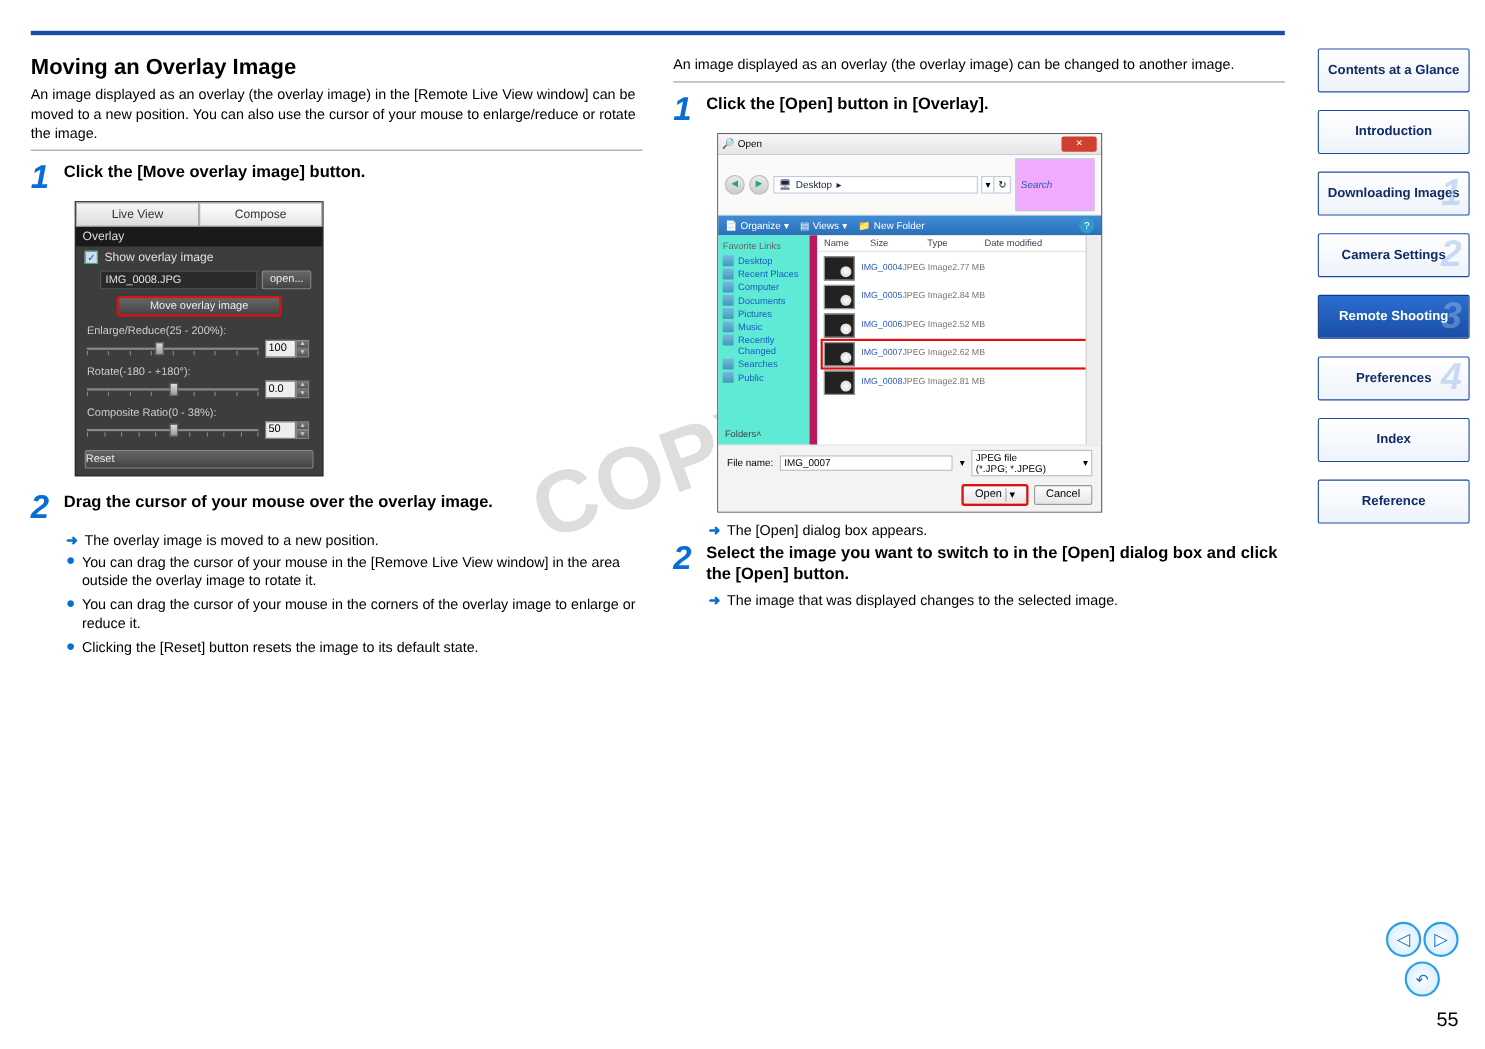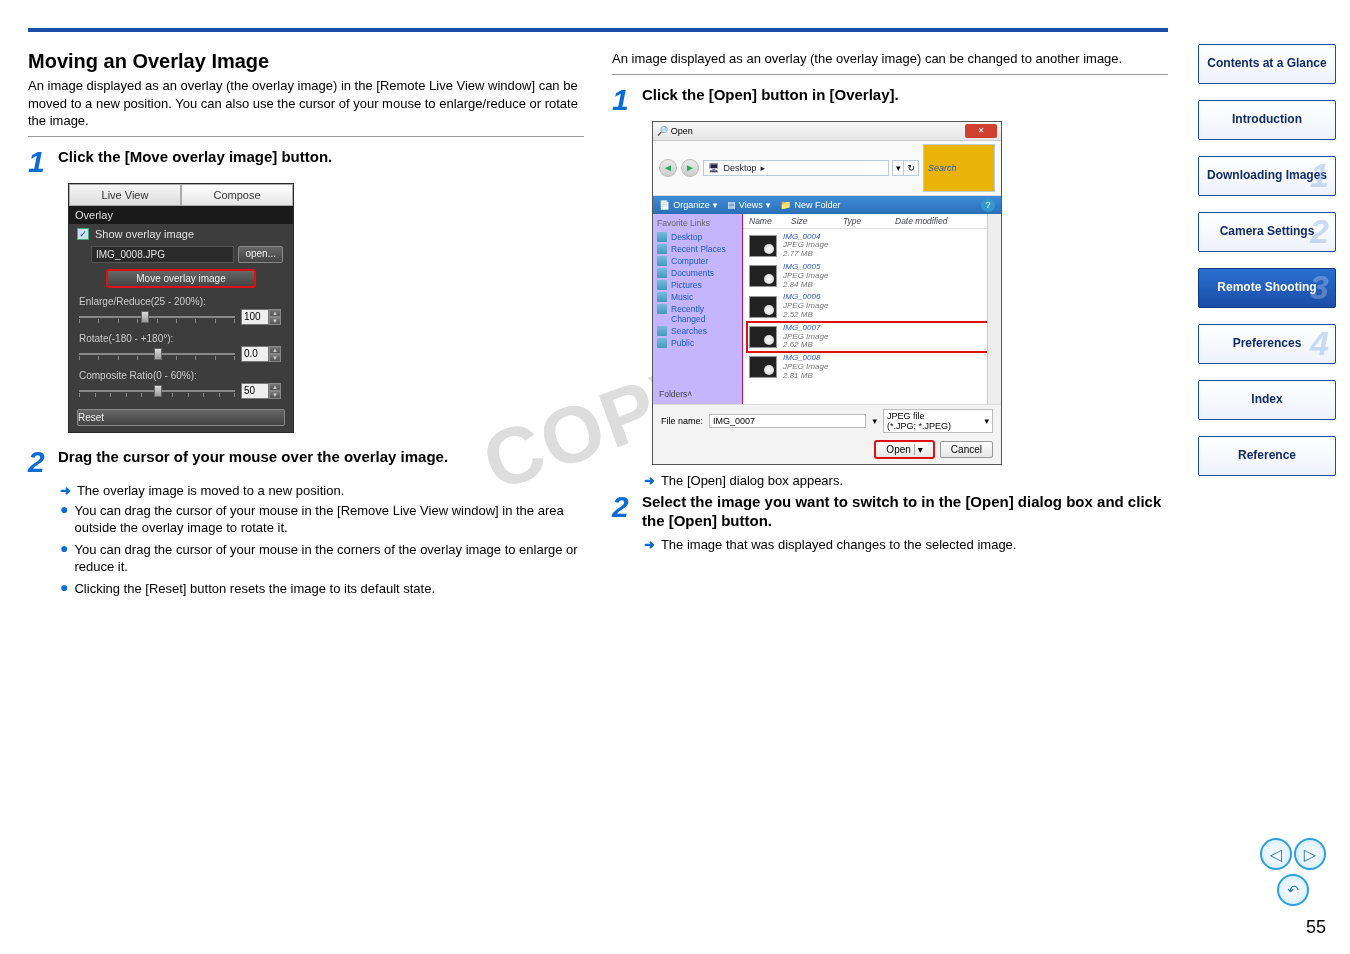--- a/index.html
+++ b/index.html
@@ -47,39 +47,39 @@
 
   
   .open-dialog { width: 350px; margin: 6px 0 8px 40px; border: 1px solid #555; background: #f1f1f1; font-size: 9px; }
   .od-title { background: linear-gradient(#f7f7f7,#e5e5e5); display: flex; align-items: center; justify-content: space-between; padding: 2px 4px; border-bottom: 1px solid #ccc; }
   .od-title .close { width: 32px; height: 14px; background: #d04030; border-radius: 2px; display: flex; align-items: center; justify-content: center; color: #fff; font-size: 8px; }
   .od-path { display:flex; align-items:center; gap:4px; padding: 3px 6px; background:#fafafa; border-bottom:1px solid #ddd; }
   .od-nav-btn { width:18px; height:18px; border-radius:50%; background: linear-gradient(#eaeaea,#ccc); border:1px solid #bbb; display:flex; align-items:center; justify-content:center; color:#2a6; font-size:10px; }
   .od-path .crumb { flex:1; background:#fff; border:1px solid #bcd; padding:2px 4px; display:flex; align-items:center; gap:4px; color:#224; }
   .od-path .spl { display:flex; }
   .od-path .spl span { border:1px solid #bcd; padding:1px 3px; background:#fff; margin-left:-1px; height:16px; display:flex; align-items:center; }
-  .od-search { width:72px; border:1px solid #bcd; padding:18px 4px; color:#2a5bbf; font-style:italic; background:#eab308; }
+  .od-search { width:72px; border:1px solid #bcd; padding:18px 4px; color:#2a5bbf; font-style:italic; background:#f0abfc; }
   .od-toolbar { background: linear-gradient(#3f8dd6,#2a6fb8); color:#fff; padding:2px 6px; display:flex; align-items:center; gap:10px; font-size:9px; }
   .od-toolbar .tbtn { display:flex; align-items:center; gap:3px; }
   .od-help { margin-left:auto; width:14px; height:14px; border-radius:50%; background:#39c; color:#fff; display:flex; align-items:center; justify-content:center; font-size:9px; }
   .od-body { display:flex; height: 190px; }
-  .od-side { width: 90px; background: #c4b5fd; border-right:1px solid #be185d; padding:4px 4px; font-size:8.5px; }
+  .od-side { width: 90px; background: #5eead4; border-right:7px solid #be185d; padding:4px 4px; font-size:8.5px; }
   .od-side .hdr { color:#666; margin-bottom:3px; }
   .od-side .lnk { color:#1a5bc5; padding:1px 0 1px 14px; position:relative; }
   .od-side .lnk::before { content:""; position:absolute; left:0; top:1px; width:10px; height:10px; background: linear-gradient(#7bd,#49b); border-radius:1px; }
   .od-side .folders { margin-top: 40px; color:#444; padding-left:2px; display:flex; align-items:center; gap:0; }
-  .od-main { flex:1; background:#fff; position: relative; font-style: italic; }
+  .od-main { flex:1; background:#fff; position: relative; }
   .od-cols { display:flex; padding:2px 6px; color:#445; font-size:8.5px; border-bottom:1px solid #e2e2e2; }
   .od-cols span:nth-child(1){ width:42px; } .od-cols span:nth-child(2){ width:52px; } .od-cols span:nth-child(3){ width:52px; } .od-cols span:nth-child(4){ flex:1; }
   .od-thumbs { padding: 2px 4px; }
   .od-item { display:flex; gap:6px; align-items:center; padding:2px 2px; }
   .od-item.hl { outline:2px solid #d11; outline-offset:-1px; }
   .od-thumb { width:28px; height:22px; background:#222; border:1px solid #999; position:relative; }
   .od-thumb::after { content:""; position:absolute; right:2px; bottom:2px; width:10px; height:10px; border-radius:50%; background:radial-gradient(#fff,#ccc); }
-  .od-meta { display:flex; flex-direction:column; font-size:8px; color:#2a5bbf; line-height:1.1; }
+  .od-meta { display:flex; flex-direction:row; font-size:8px; color:#2a5bbf; line-height:1.1; }
   .od-meta span:nth-child(2), .od-meta span:nth-child(3){ color:#777; }
   .od-scroll { position:absolute; right:0; top:0; bottom:0; width:14px; background:#eee; border-left:1px solid #ccc; }
   .od-fname { display:flex; align-items:center; gap:6px; padding:4px 8px; background:#f3f3f3; border-top:1px solid #ddd; font-size:9px; }
   .od-fname input { flex:1; border:1px solid #bbb; padding:1px 3px; font-size:9px; }
   .od-fname .ft { width:110px; border:1px solid #bbb; padding:1px 3px; background:#fff; display:flex; justify-content:space-between; align-items:center;gap:30px; }
   .od-actions { display:flex; justify-content:flex-end; gap:6px; padding: 4px 8px 6px 8px; background:#f3f3f3; }
   .od-actions .btn { border:1px solid #999; padding:2px 10px; font-size:10px; background:linear-gradient(#fdfdfd,#e6e6e6); border-radius:2px; display:flex; align-items:center; gap:3px; }
   .od-actions .btn.hl { outline:2px solid #d11; outline-offset:-1px; }
 
   
@@ -172,21 +172,21 @@
           <div class="spin">
               <input value="0.0" style="">
               <div class="spin-btns">
                 <span>▲</span>
                 <span>▼</span>
               </div>
             </div>
         </div>
       </div>
       <div class="slider-group">
-        <div class="label">Composite Ratio(0 - 60%):</div>
+        <div class="label">Composite Ratio(0 - 38%):</div>
         <div class="slider-row">
           <div class="track">
             <div class="ticks">
                 <span></span>
                 <span></span>
                 <span></span>
                 <span></span>
                 <span></span>
                 <span></span>
                 <span></span>

